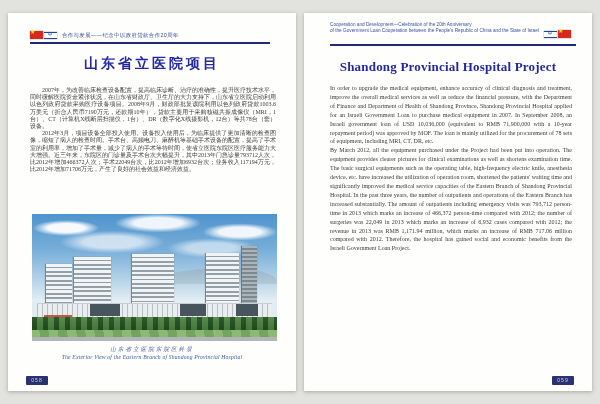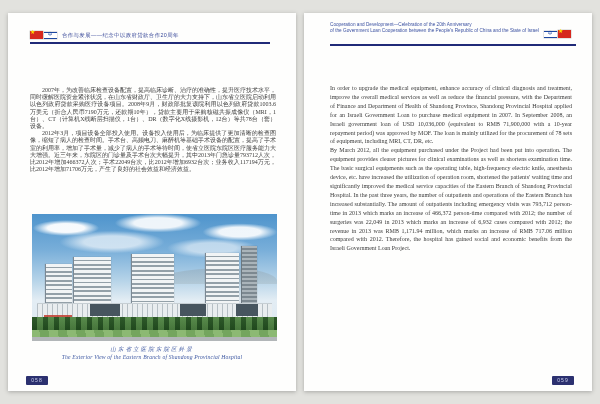--- a/index.html
+++ b/index.html
@@ -75,20 +75,21 @@
 <body>
 
 <div class="spread">
 
   <div class="page left">
     <div class="hdr">
       <span class="flag china"><i class="star">★</i></span><span class="flag israel"><i class="star">✡</i></span><span class="hdr-text-zh">合作与发展——纪念中以政府贷款合作20周年</span>
     </div>
     <div class="rule"></div>
 
+    <div class="title">山东省立医院项目</div>
 
     <div class="body-zh">
       <p>2007年，为改善临床检查设备配置，提高临床诊断、治疗的准确性，提升医疗技术水平，同时缓解医院资金紧张状况，在山东省财政厅、卫生厅的大力支持下，山东省立医院启动利用以色列政府贷款采购医疗设备项目。2008年9月，财政部批复该院利用以色列政府贷款1003.6万美元（折合人民币7190万元，还款期10年），贷款主要用于采购核磁共振成像仪（MRI，1台）、CT（计算机X线断层扫描仪，1台）、DR（数字化X线摄影机，12台）等共78台（套）设备。</p>
       <p>2012年3月，项目设备全部投入使用。设备投入使用后，为临床提供了更加清晰的检查图像，缩短了病人的检查时间。手术台、高频电刀、麻醉机等基础手术设备的配置，提高了手术室的利用率，增加了手术量，减少了病人的手术等待时间，使省立医院东院区医疗服务能力大大增强。近三年来，东院区的门诊量及手术台次大幅提升，其中2013年门急诊量793712人次，比2012年增加466372人次；手术22049台次，比2012年增加6932台次；业务收入117194万元，比2012年增加71706万元，产生了良好的社会效益和经济效益。</p>
     </div>
 
     <div class="photo">
       <div class="ph ph-sky"></div>
       <div class="ph ph-clouds"></div>
       <div class="ph ph-hills"></div>
@@ -116,20 +117,21 @@
   <div class="page right">
     <div class="hdr-en">
       <div>Cooperation and Development—Celebration of the 20th Anniversary</div>
       <div>of the Government Loan Cooperation between the People's Republic of China and the State of Israel</div>
     </div>
     <div class="hdr-flags-r">
       <span class="flag israel"><i class="star">✡</i></span><span class="flag china"><i class="star">★</i></span>
     </div>
     <div class="rule"></div>
 
+    <div class="title">Shandong Provincial Hospital Project</div>
 
     <div class="body-en">
       <p>In order to upgrade the medical equipment, enhance accuracy of clinical diagnosis and treatment, improve the overall medical services as well as reduce the financial pressure, with the Department of Finance and Department of Health of Shandong Province, Shandong Provincial Hospital applied for an Israeli Government Loan to purchase medical equipment in 2007. In September 2008, an Israeli government loan of USD 10,036,000 (equivalent to RMB 71,900,000 with a 10-year repayment period) was approved by MOF. The loan is mainly utilized for the procurement of 78 sets of equipment, including MRI, CT, DR, etc.</p>
       <p>By March 2012, all the equipment purchased under the Project had been put into operation. The equipment provides clearer pictures for clinical examinations as well as shortens examination time. The basic surgical equipments such as the operating table, high-frequency electric knife, anesthesia device, etc. have increased the utilization of operation room, shortened the patients' waiting time and significantly improved the medical service capacities of the Eastern Branch of Shandong Provincial Hospital. In the past three years, the number of outpatients and operations of the Eastern Branch has increased substantially. The amount of outpatients including emergency visits was 793,712 person-time in 2013 which marks an increase of 466,372 person-time compared with 2012; the number of surgeries was 22,049 in 2013 which marks an increase of 6,932 cases compared with 2012; the revenue in 2013 was RMB 1,171.94 million, which marks an increase of RMB 717.06 million compared with 2012. Therefore, the hospital has gained social and economic benefits from the Israeli Government Loan Project.</p>
     </div>
 
     <div class="badge">059</div>
   </div>
 
 </div>

